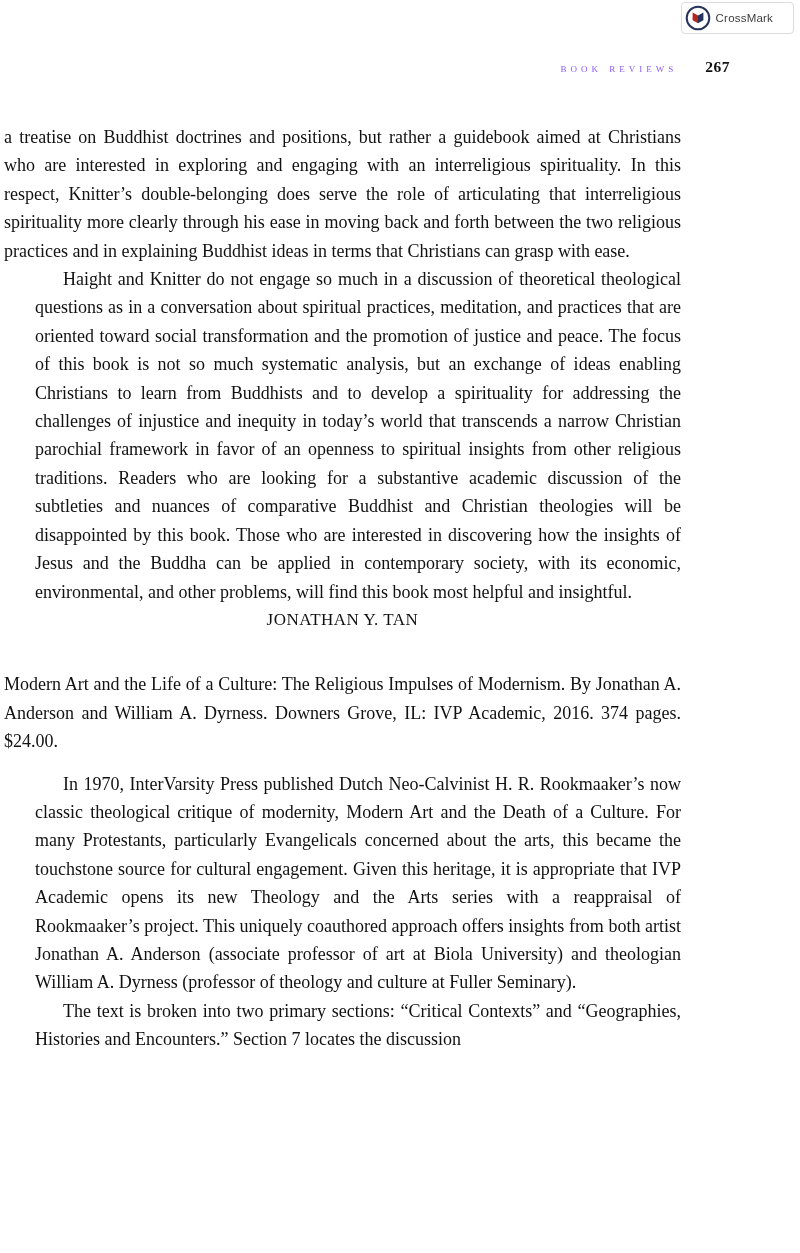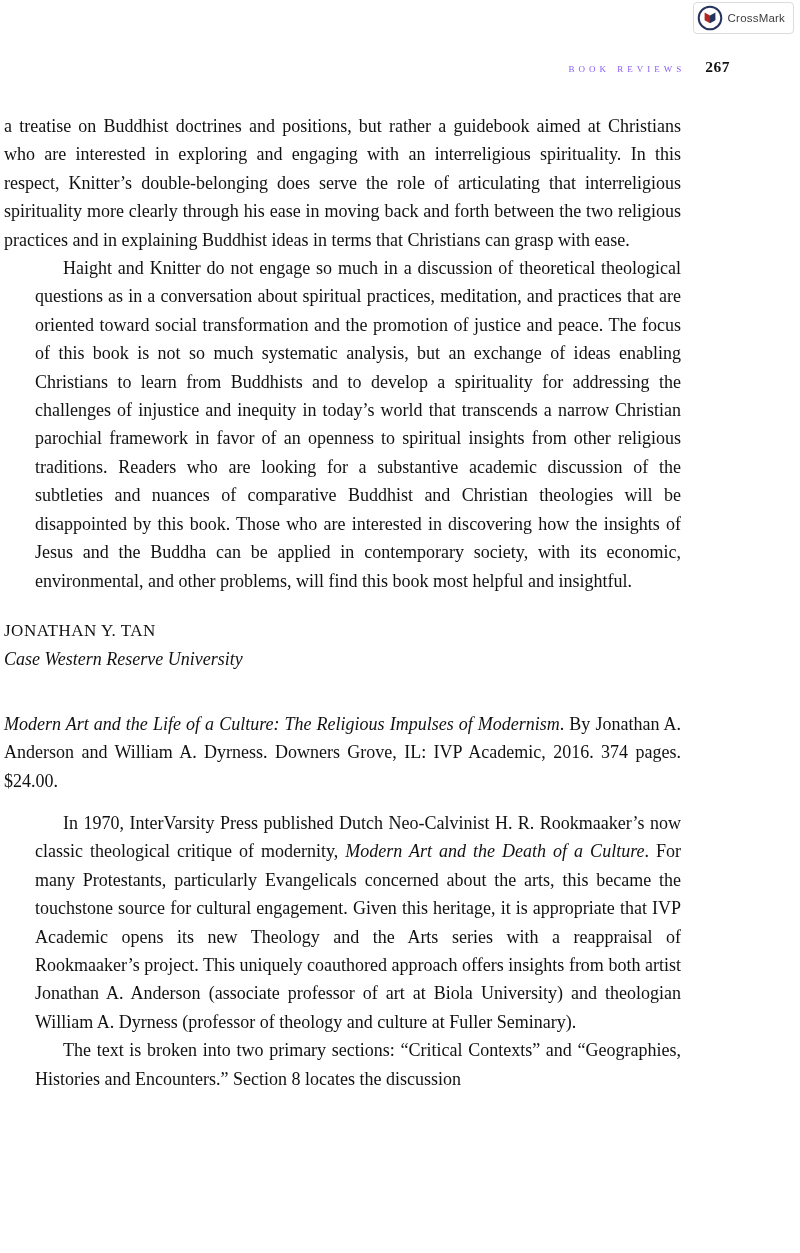--- a/index.html
+++ b/index.html
@@ -15,21 +15,21 @@
   
   .crossmark {
     position: absolute;
     top: 2px;
     right: 6px;
     display: flex;
     align-items: center;
     gap: 5px;
     border: 1px solid #dcdcdc;
     border-radius: 4px;
-    padding: 2px 8px 2px 3px;
+    padding: 2px 20px 2px 3px;
     background: #fff;
     cursor: pointer;
   }
   .crossmark-label {
     font-family: "Liberation Sans", sans-serif;
     font-size: 11.5px;
     color: #3d3d3d;
     letter-spacing: 0.2px;
   }
   
@@ -42,51 +42,50 @@
   .rh-section {
     font-size: 13px;
     letter-spacing: 4px;
     font-variant: small-caps;
     text-transform: lowercase;
     color: #8b5cf6;
   }
   .rh-page {
     font-size: 15.5px;
     font-weight: bold;
-    margin-left: 20px;
+    margin-left: 28px;
     letter-spacing: 0.5px;
   }
   
   .content {
     position: absolute;
-    top: 112px;
+    top: 123px;
     left: 4px;
     width: 677px;
     font-size: 18px;
     line-height: 28.4px;
     text-align: justify;
   }
   .content p { margin: 0; }
   p.indent { text-indent: 28px; margin-left: 31px; }
   .attribution {
-    margin-top: 22px;
-    text-align: left;
+    text-align: center;
   }
   .reviewer-name {
     font-size: 17px;
     letter-spacing: 0.5px;
   }
   .reviewer-affiliation {
     font-style: italic;
   }
   .citation {
     margin-top: 36px;
     text-align: justify;
   }
-  .italic { font-style: italic; }
+  .italic { }
   .doi { text-align: left; }
   .para-gap { margin-top: 14px !important; }
 </style>
 </head>
 <body>
 
 <div class="page">
 
   <div class="crossmark">
     <svg width="26" height="26" viewBox="0 0 26 26">
@@ -102,27 +101,26 @@
   </div>
 
   <div class="content">
 
     <p>a treatise on Buddhist doctrines and positions, but rather a guidebook aimed at Christians who are interested in exploring and engaging with an interreligious spirituality. In this respect, Knitter’s double-belonging does serve the role of articulating that interreligious spirituality more clearly through his ease in moving back and forth between the two religious practices and in explaining Buddhist ideas in terms that Christians can grasp with ease.</p>
 
     <p class="indent">Haight and Knitter do not engage so much in a discussion of theoretical theological questions as in a conversation about spiritual practices, meditation, and practices that are oriented toward social transformation and the promotion of justice and peace. The focus of this book is not so much systematic analysis, but an exchange of ideas enabling Christians to learn from Buddhists and to develop a spirituality for addressing the challenges of injustice and inequity in today’s world that transcends a narrow Christian parochial framework in favor of an openness to spiritual insights from other religious traditions. Readers who are looking for a substantive academic discussion of the subtleties and nuances of comparative Buddhist and Christian theologies will be disappointed by this book. Those who are interested in discovering how the insights of Jesus and the Buddha can be applied in contemporary society, with its economic, environmental, and other problems, will find this book most helpful and insightful.</p>
 
     <div class="attribution">
       <div class="reviewer-name">JONATHAN Y. TAN</div>
-      <div class="reviewer-affiliation">Case Western Reserve University</div>
     </div>
 
     <div class="citation">
       <span class="italic">Modern Art and the Life of a Culture: The Religious Impulses of Modernism</span><span>. By Jonathan A. Anderson and William A. Dyrness. Downers Grove, IL: IVP Academic, 2016. 374 pages. $24.00.</span>
     </div>
 
     <p class="indent para-gap">
       <span>In 1970, InterVarsity Press published Dutch Neo-Calvinist H. R. Rookmaaker’s now classic theological critique of modernity, </span><span class="italic">Modern Art and the Death of a Culture</span><span>. For many Protestants, particularly Evangelicals concerned about the arts, this became the touchstone source for cultural engagement. Given this heritage, it is appropriate that IVP Academic opens its new Theology and the Arts series with a reappraisal of Rookmaaker’s project. This uniquely coauthored approach offers insights from both artist Jonathan A. Anderson (associate professor of art at Biola University) and theologian William A. Dyrness (professor of theology and culture at Fuller Seminary).</span>
     </p>
 
-    <p class="indent">The text is broken into two primary sections: “Critical Contexts” and “Geographies, Histories and Encounters.” Section 8 locates the discussion</p>
+    <p class="indent">The text is broken into two primary sections: “Critical Contexts” and “Geographies, Histories and Encounters.” Section 7 locates the discussion</p>
 
   </div>
 </div>
 
 </body></html>

